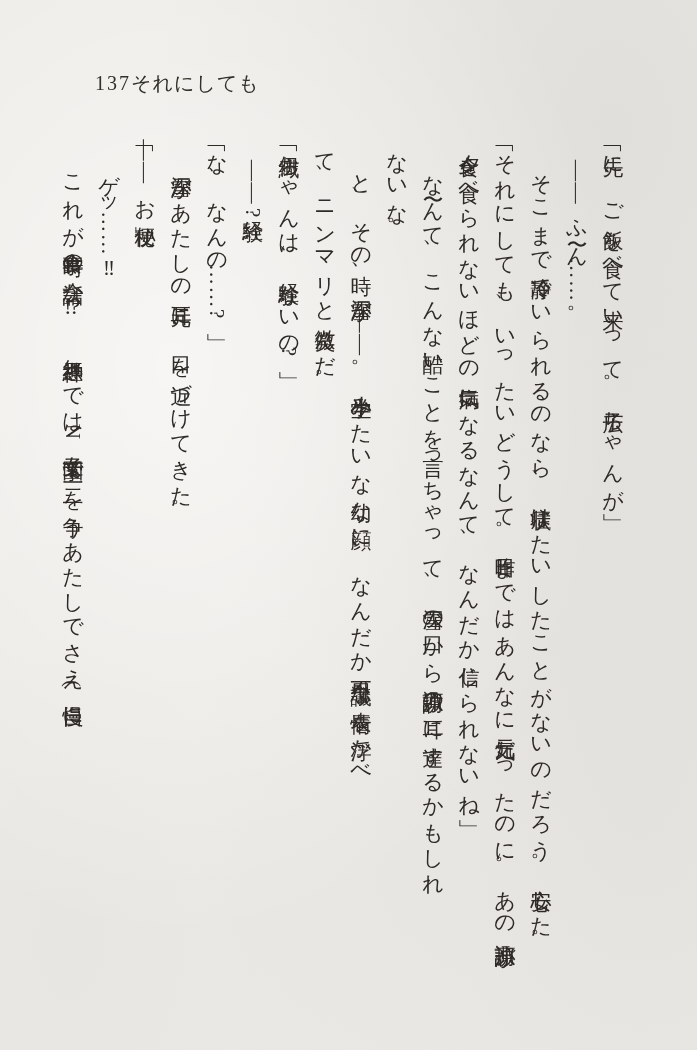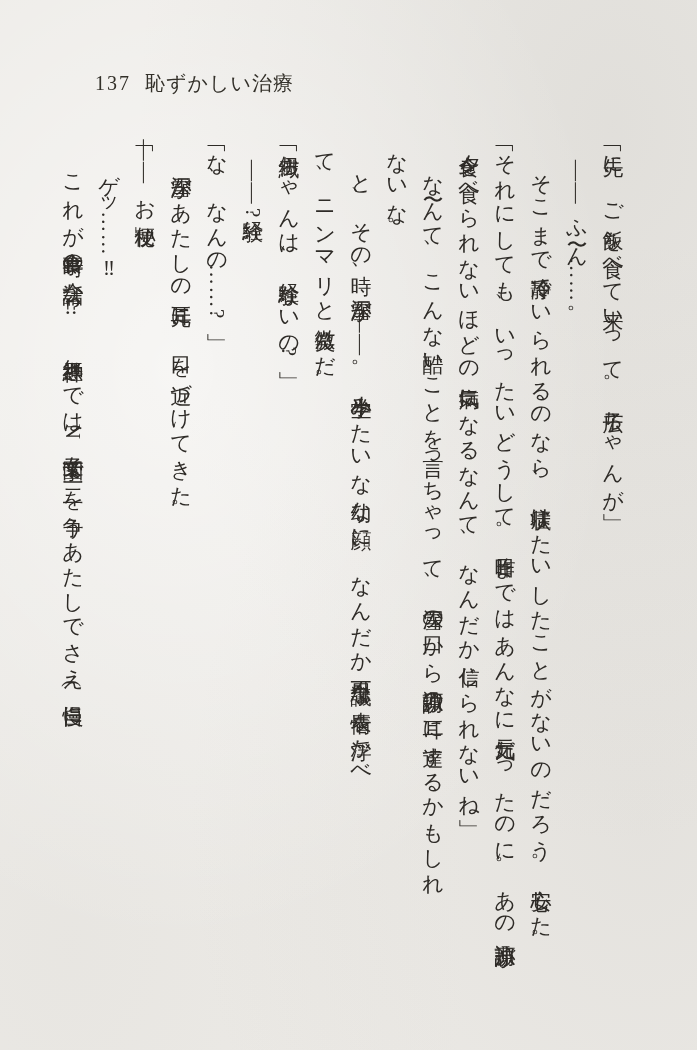--- a/index.html
+++ b/index.html
@@ -17,21 +17,21 @@
     color:#2d2a27;
   }
   .running-head{
     position:absolute;
     top:70px;left:95px;
     font-size:20px;
     letter-spacing:1px;
     white-space:nowrap;
     color:#333029;
   }
-  .running-head .pnum{margin-right:14px;letter-spacing:2px;}
+  .running-head .pnum{letter-spacing:2px;}
   .body-text{
     position:absolute;
     top:138px;right:66px;
     height:905px;
     writing-mode:vertical-rl;
     text-orientation:mixed;
     font-size:21px;
     letter-spacing:1.5px;
     color:#2e2b27;
   }
@@ -40,21 +40,21 @@
     height:905px;
     white-space:nowrap;
   }
 </style>
 </head>
 <body>
 
 <div class="page">
 
   <div class="running-head">
-    <span class="pnum">137</span><span>恥ずかしい治療</span>
+    <span class="pnum">137</span><span>それにしても</span>
   </div>
 
   <div class="body-text">
     <div class="vcol">「先に、ご飯を食べて来いって。広子ちゃんが」</div>
     <div class="vcol" style="padding-top: 22px;">――ふ〜ん……。</div>
     <div class="vcol" style="padding-top: 22px;">そこまで冷静でいられるのなら、症状はたいしたことがないのだろう。安心した。</div>
     <div class="vcol">「それにしても、いったいどうして。昨日まではあんなに元気だったのに。あの諏訪原が</div>
     <div class="vcol">夕食を食べられないほどの病気になるなんて、なんだか信じられないね」</div>
     <div class="vcol" style="padding-top: 22px;">な〜んて、こんな酷いことを言っちゃって、深雪の口から諏訪原の耳に達するかもしれ</div>
     <div class="vcol">ないな。</div>

